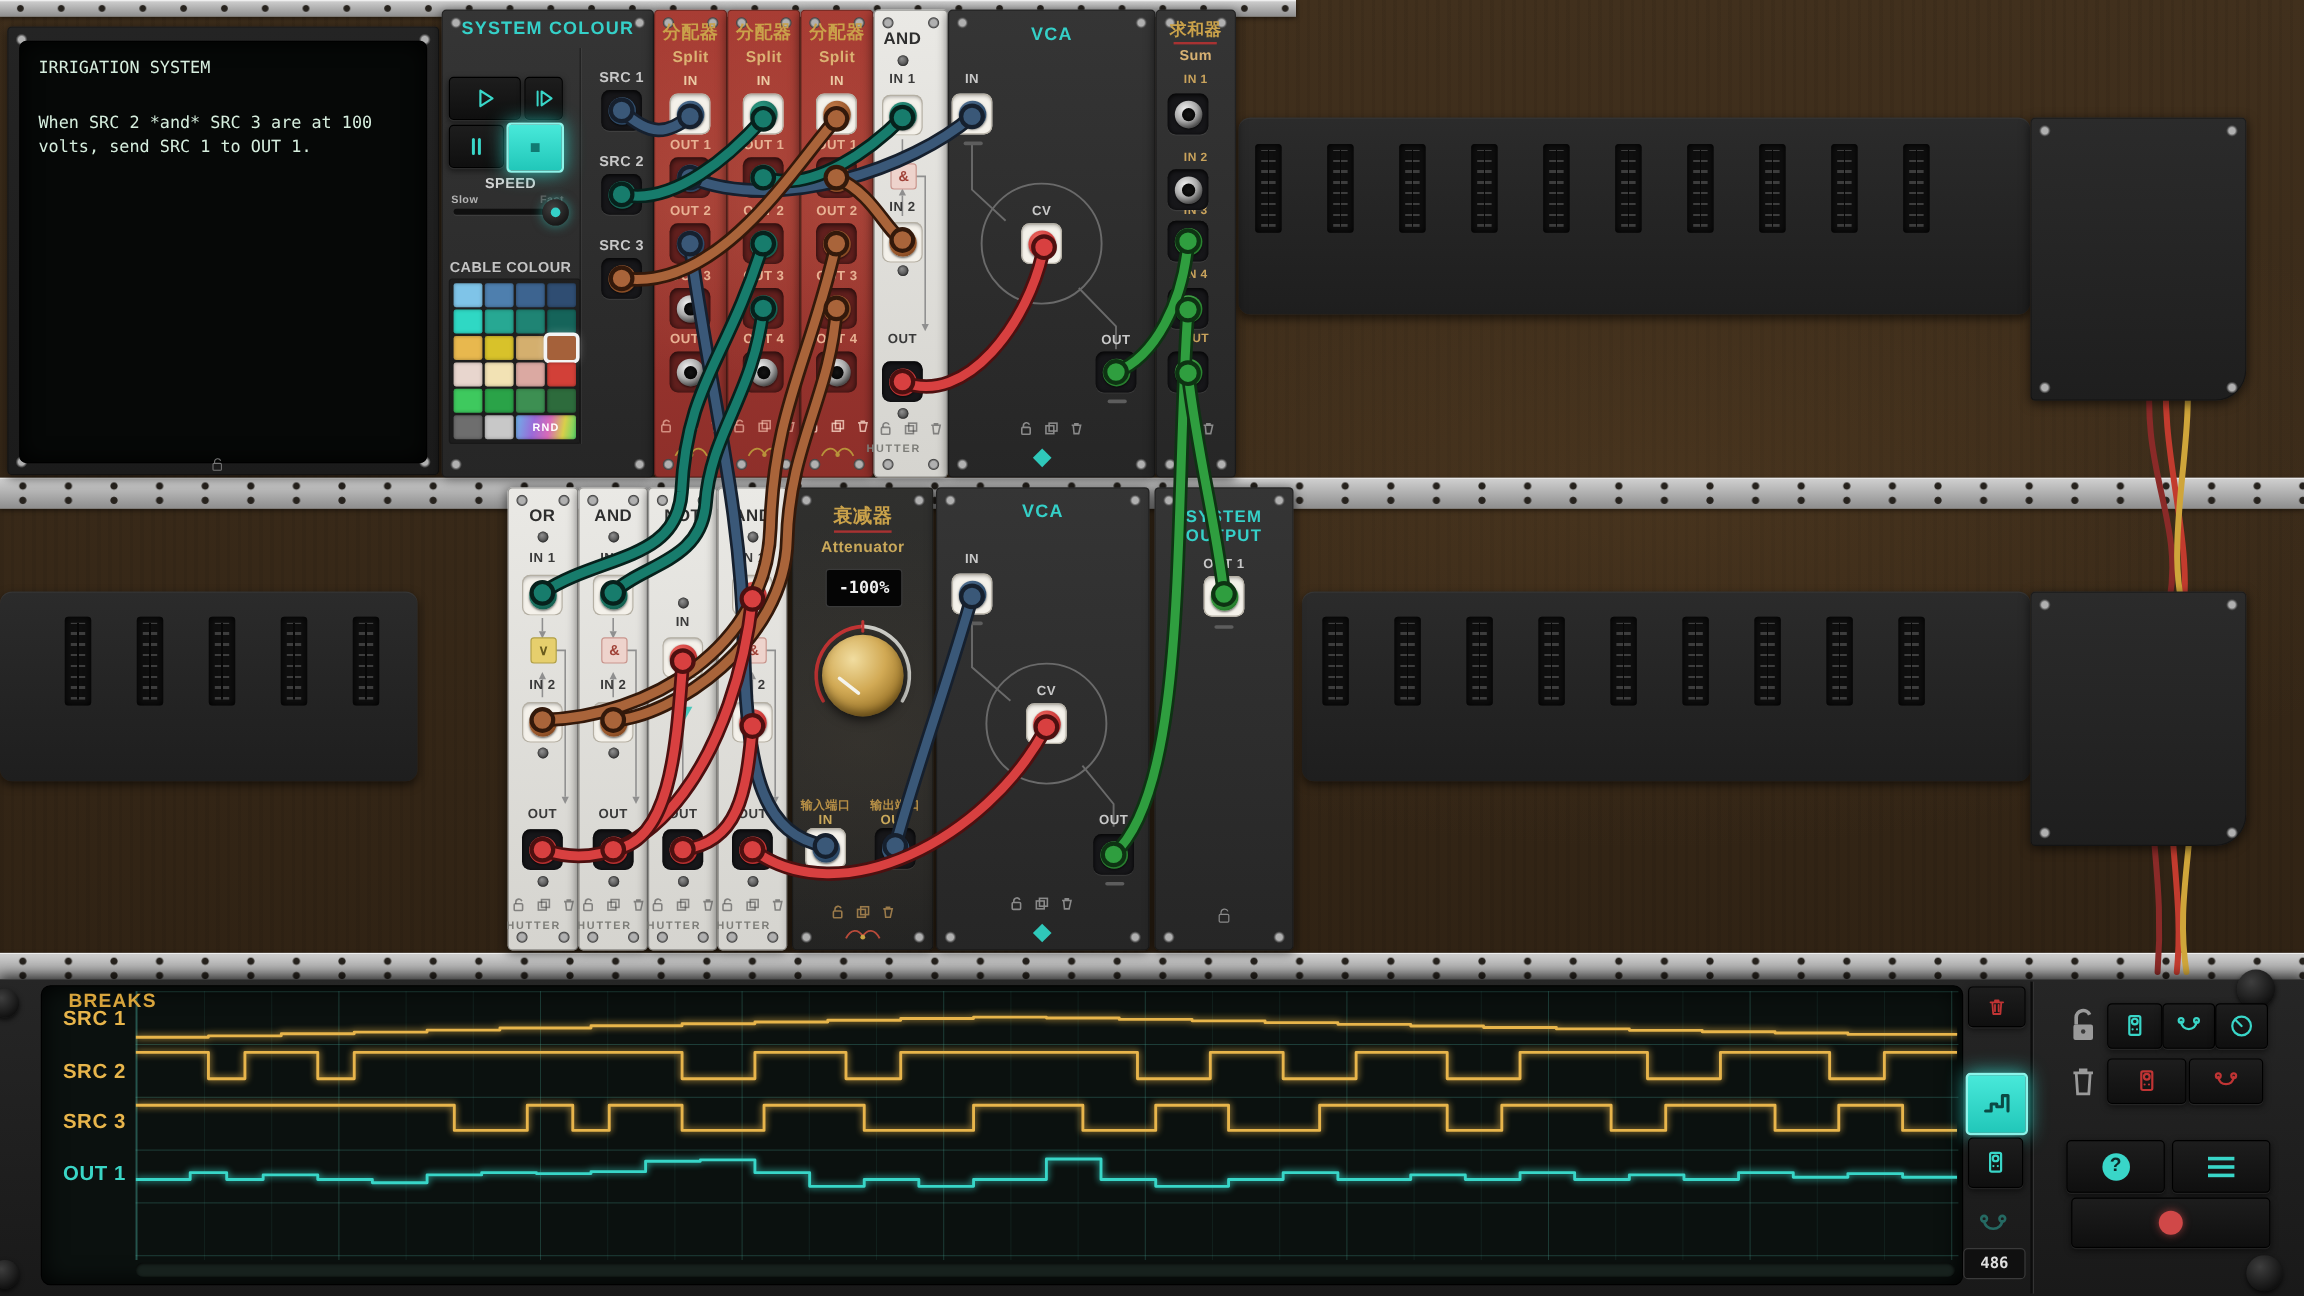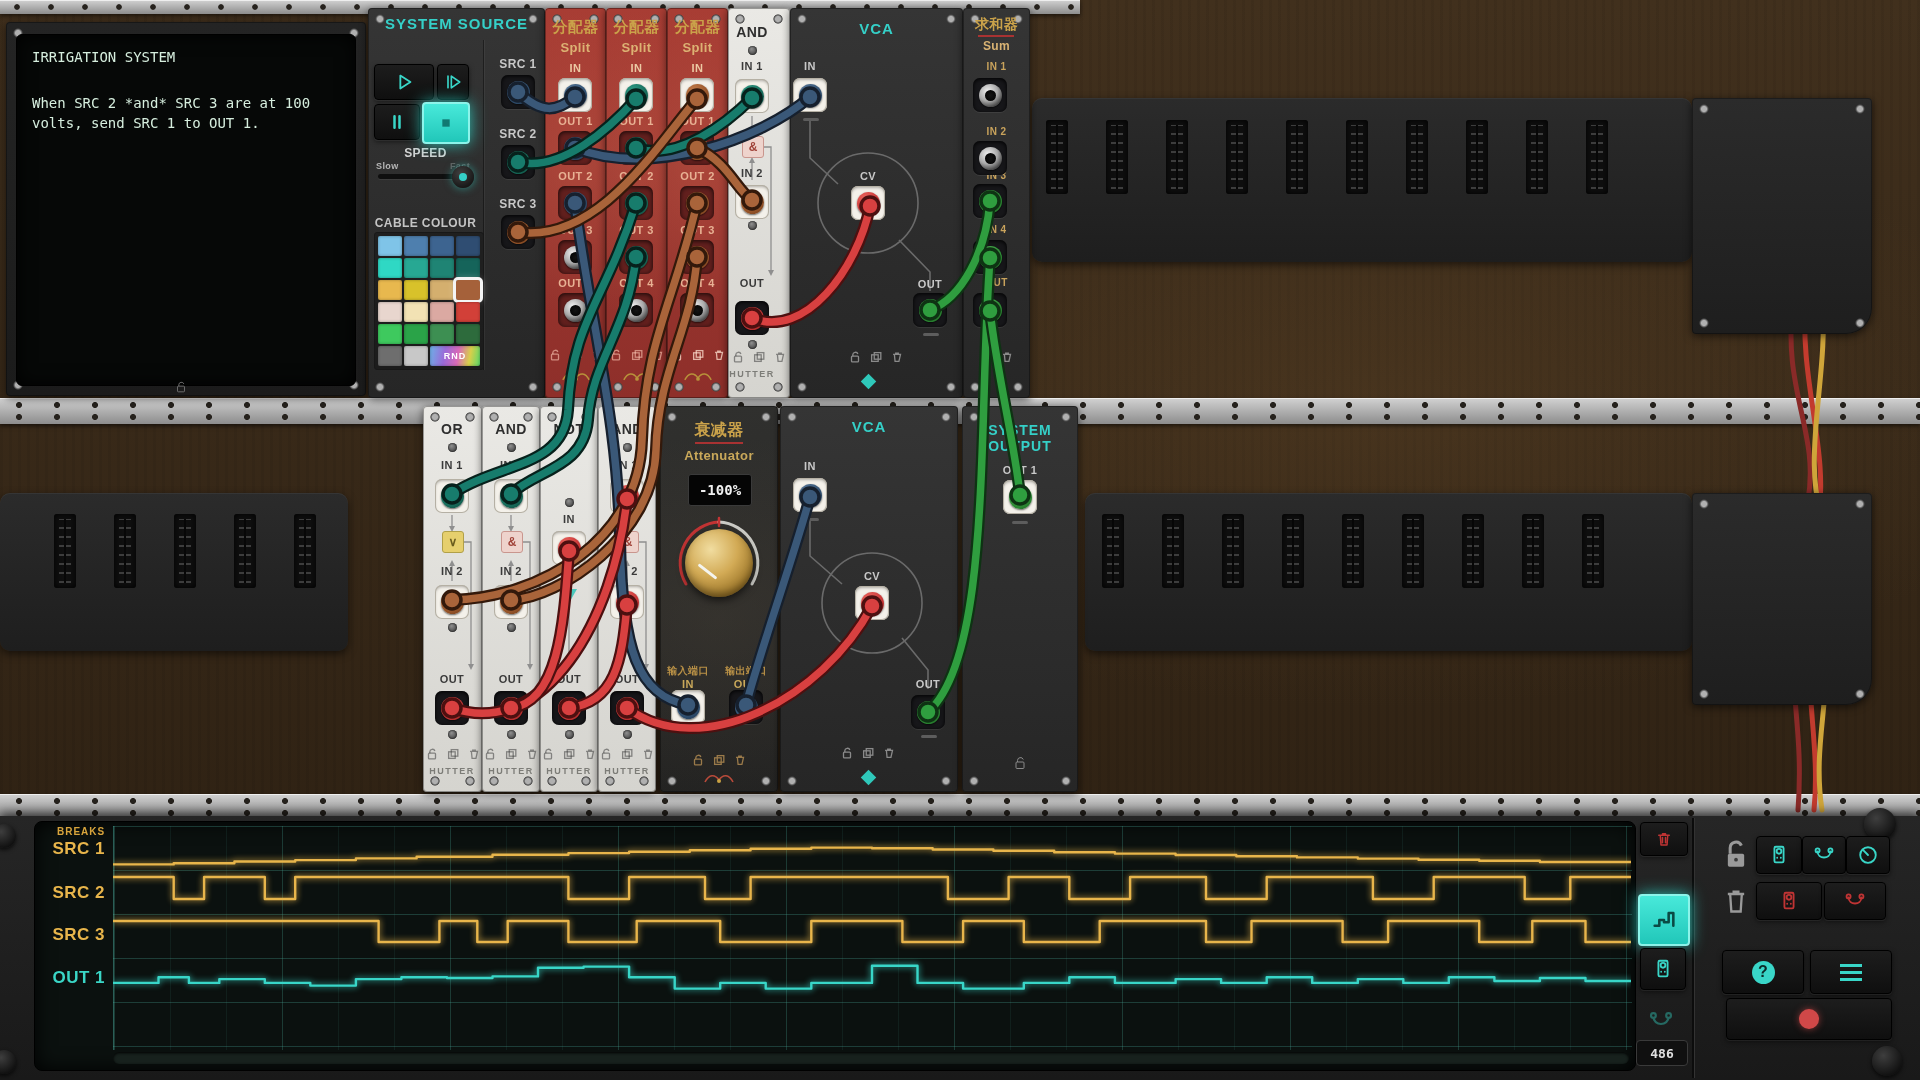--- a/index.html
+++ b/index.html
@@ -47,21 +47,21 @@
   .cap.teal{background:radial-gradient(circle at 36% 30%,#2f9f8a,#176a59 62%,#0d4a3e);}
   .cap.brown{background:radial-gradient(circle at 36% 30%,#c57d4b,#96552a 62%,#6d3917);}
   .cap.red{background:radial-gradient(circle at 36% 30%,#ef6a62,#c63434 62%,#8d1f1f);}
   .cap.green{background:radial-gradient(circle at 36% 30%,#57b95b,#2c8a33 62%,#1c6121);}
   .sym{position:absolute;width:20px;height:20px;border-radius:3px;display:flex;align-items:center;justify-content:center;font-weight:bold;font-size:12px;z-index:26;}
   .sym.and{background:#eed3cc;border:1px solid #c9968e;color:#a04238;}
   .sym.or{background:#e6cf6d;border:1px solid #b1a048;color:#6a5c1e;}
   .tri{position:absolute;width:0;height:0;border-left:8px solid transparent;border-right:8px solid transparent;border-top:14px solid #49c8bc;z-index:26;}
   .micons{position:absolute;display:flex;gap:7px;align-items:center;justify-content:center;z-index:26;}
   .micons svg{width:14px;height:14px;stroke-width:1.5;}
-  .brand{position:absolute;font-size:9px;font-weight:bold;color:#7d7d78;letter-spacing:1.5px;text-align:center;z-index:26;}
+  .brand{position:absolute;font-size:9px;font-weight:bold;color:#7d7d78;letter-spacing:1.5px;z-index:26;}
   .crest{position:absolute;z-index:26;}
   .diamond{position:absolute;width:11px;height:11px;background:#2fc8ba;transform:rotate(45deg);z-index:26;}
   
   .btn{position:absolute;background:linear-gradient(#1d1d1d,#0f0f0f);border:1px solid #000;border-radius:4px;display:flex;align-items:center;justify-content:center;box-shadow:0 1px 0 rgba(255,255,255,.07), 0 2px 5px rgba(0,0,0,.5);z-index:80;cursor:pointer;}
   .btn svg{stroke:#39d6c8;fill:none;stroke-width:2;stroke-linejoin:round;stroke-linecap:round;}
   .btn.glow{background:linear-gradient(#48e9da,#21c7b9);border:2px solid #8cf4ea;box-shadow:0 0 16px rgba(47,224,210,.8);}
   .btn.glow svg{stroke:#0b4a44;}
   .mini{z-index:26;}
   
   .palette{position:absolute;left:374px;top:232px;display:grid;grid-template-columns:repeat(4,24px);grid-auto-rows:20px;gap:2px;padding:3px;background:rgba(0,0,0,.28);border:1px solid #181818;border-radius:3px;z-index:27;}
@@ -208,21 +208,21 @@
   <div class="ttext" style="left:32px;top:48px;width:310px;">IRRIGATION SYSTEM</div>
   <div class="ttext" style="left:32px;top:94px;width:310px;">When SRC 2 *and* SRC 3 are at 100
 volts, send SRC 1 to OUT 1.</div>
   <svg class="mini abs" style="left:174px;top:380px;z-index:26;" width="14" height="14" viewBox="0 0 16 16">
       <g fill="none" stroke="#777">
         <path d="M5.5,7V5.5a3,3 0 0 1 5.8,-1"></path>
         <rect x="4" y="7" width="8" height="6.5" rx="1"></rect>
       </g>
     </svg>
 
-  <div class="lbl" style="left:368px;top:15px;width:177px;font-size:15px;color:#35d0c8;letter-spacing:1px;">SYSTEM SOURCE</div>
+  <div class="lbl" style="left:368px;top:15px;width:177px;font-size:15px;color:#35d0c8;letter-spacing:1px;">SYSTEM COLOUR</div>
   <div class="btn" style="left:374px;top:64px;width:58px;height:34px;">
       <svg width="22" height="22" viewBox="0 0 24 24">
         <path d="M8 5l11 7-11 7z"></path>
       </svg>
     </div>
   <div class="btn" style="left:437px;top:64px;width:30px;height:34px;">
       <svg width="20" height="20" viewBox="0 0 24 24">
         <path d="M6 5v14M10 5l10 7-10 7z"></path>
       </svg>
     </div>
@@ -884,21 +884,21 @@
     <g class="cable green">
         <path class="sh" d="M990,311 C998,380 1014,440 1020,495"></path>
         <path class="co" d="M990,311 C998,380 1014,440 1020,495"></path>
         <circle class="plug" cx="990" cy="311" r="9"></circle>
         <circle class="plug" cx="1020" cy="495" r="9"></circle>
       </g>
   </svg>
 
   <div id="scope-frame">
     <div id="scope-screen">
-      <div class="lbl" style="left:22px;top:4px;width:80px;font-size:10px;color:#d8a43c;text-align:left;letter-spacing:1px;z-index:73;">BREAKS</div>
+      <div class="lbl" style="left:22px;top:4px;width:80px;font-size:16px;color:#d8a43c;text-align:left;letter-spacing:1px;z-index:73;">BREAKS</div>
       <div class="chlabel" style="left:2px;top:17px;color:#e8b54b;">SRC 1</div>
       <div class="chlabel" style="left:2px;top:61px;color:#e8b54b;">SRC 2</div>
       <div class="chlabel" style="left:2px;top:103px;color:#e8b54b;">SRC 3</div>
       <div class="chlabel" style="left:2px;top:146px;color:#3ad6c6;">OUT 1</div>
       <div id="grid"></div>
       <svg id="traces" width="1518" height="226" viewBox="0 0 1518 226">
           <path d="M0.0,38.4H60.7V37.2H121.4V35.5H182.2V34.1H242.9V32.4H303.6V30.7H379.5V28.8H455.4V27.1H516.1V25.7H576.8V24.2H637.6V22.8H698.3V21.6H759.0V22.3H819.7V23.5H880.4V24.7H941.2V26.2H1001.9V27.6H1062.6V29.0H1123.3V30.2H1184.0V31.4H1244.8V32.6H1305.5V33.8H1366.2V34.8H1426.9V36.0H1518.0V36.7H1518" fill="none" stroke="#e8b54b" stroke-width="2.4" stroke-linejoin="round" style="filter: drop-shadow(rgb(232, 181, 75) 0px 0px 3px);"></path>
           <path d="M0.0,51.0H60.7V73.0H91.1V51.0H151.8V73.0H182.2V51.0H455.4V73.0H516.1V51.0H592.0V73.0H637.6V51.0H834.9V73.0H895.6V51.0H956.3V73.0H1017.1V51.0H1093.0V73.0H1153.7V51.0H1259.9V73.0H1320.7V51.0H1411.7V73.0H1457.3V51.0H1518.0V51.0H1518" fill="none" stroke="#e8b54b" stroke-width="2.4" stroke-linejoin="round" style="filter: drop-shadow(rgb(232, 181, 75) 0px 0px 3px);"></path>
           <path d="M0.0,95.0H265.6V116.0H326.4V95.0H364.3V116.0H394.7V95.0H455.4V116.0H523.7V95.0H607.2V116.0H698.3V95.0H789.4V116.0H850.1V95.0H910.8V116.0H986.7V95.0H1093.0V116.0H1138.5V95.0H1229.6V116.0H1275.1V95.0H1366.2V116.0H1419.3V95.0H1472.5V116.0H1518.0V116.0H1518" fill="none" stroke="#e8b54b" stroke-width="2.4" stroke-linejoin="round" style="filter: drop-shadow(rgb(232, 181, 75) 0px 0px 3px);"></path>
           <path d="M0.0,156.9H45.5V151.2H75.9V156.9H106.3V153.1H151.8V156.9H197.3V159.6H242.9V153.1H288.4V151.2H334.0V152.0H379.5V150.4H425.0V141.7H470.6V140.6H516.1V151.2H561.7V162.6H607.2V156.9H652.7V162.6H698.3V156.9H759.0V139.8H804.5V156.9H850.1V162.6H910.8V156.9H956.3V151.2H1001.9V156.9H1062.6V153.1H1108.1V156.9H1153.7V151.2H1199.2V156.9H1244.8V153.1H1290.3V156.9H1335.8V151.2H1381.4V155.0H1426.9V152.0H1472.5V155.0H1518.0V155.0H1518" fill="none" stroke="#38d6c8" stroke-width="2.4" stroke-linejoin="round" style="filter: drop-shadow(rgb(56, 214, 200) 0px 0px 3px);"></path>

